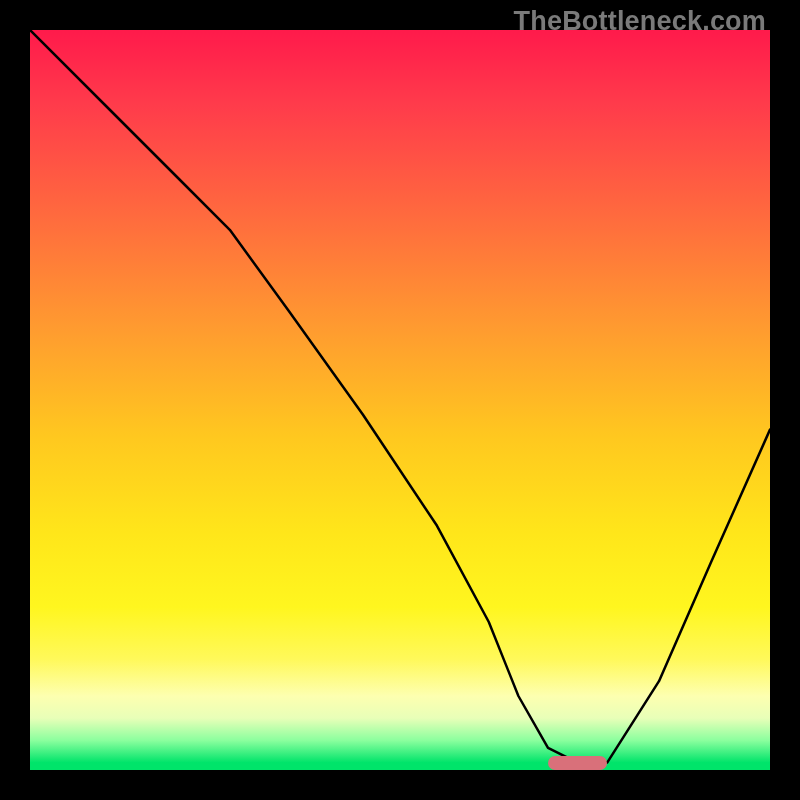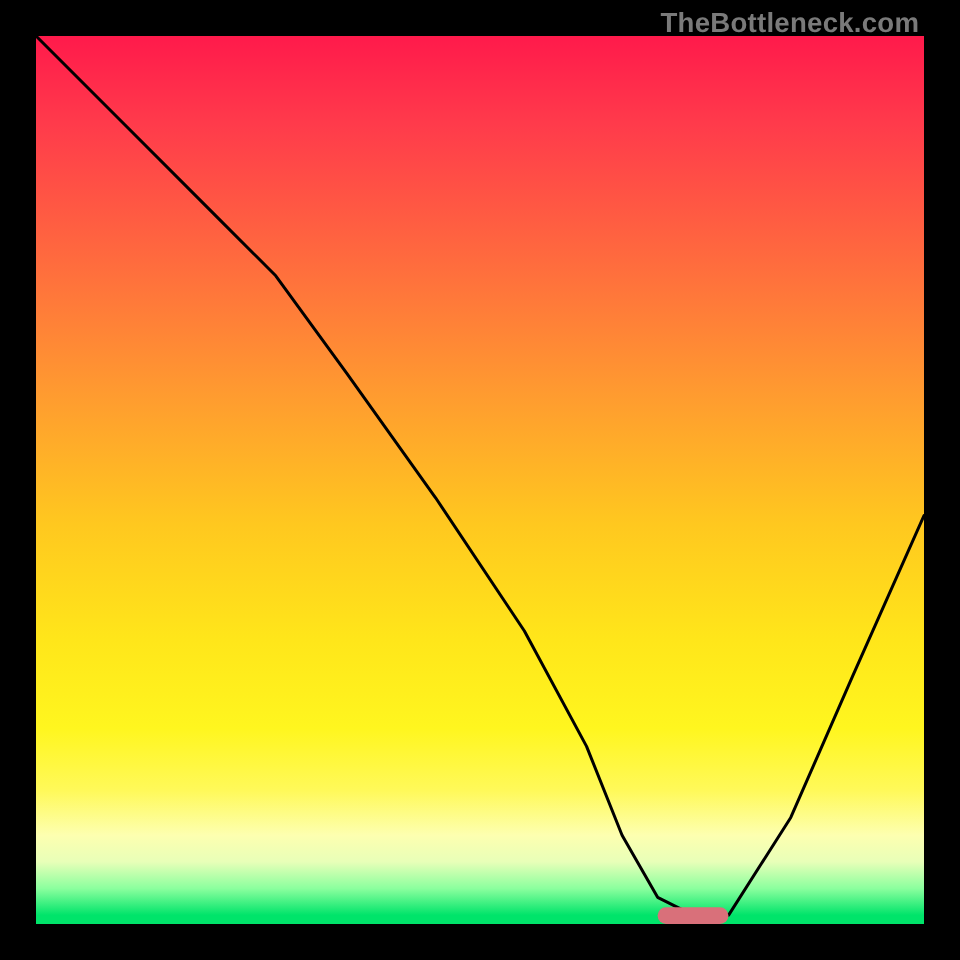--- a/index.html
+++ b/index.html
@@ -13,21 +13,21 @@
       #ffc81f 55%,
       #ffe61a 68%,
       #fff61f 78%,
       #fff95a 85%,
       #fdffb0 90%,
       #e8ffb8 93%,
       #8bff9e 96%,
       #00e46a 99%,
       #00e46a 100%);
   }
-  .watermark{position:absolute;right:34px;top:6px;color:#7a7a7a;font-size:23px;font-weight:600;letter-spacing:.2px}
+  .watermark{position:absolute;right:34px;top:6px;color:#7a7a7a;font-size:27px;font-weight:600;letter-spacing:.2px}
   .curve{position:absolute;left:30px;top:30px;width:740px;height:740px;pointer-events:none}
   .marker{position:absolute;width:54px;height:14px;border-radius:8px;background:#d9707a}
 </style>
 </head>
 <body>
 
 <div class="frame">
   <div class="plot"></div>
 
   <div class="watermark">TheBottleneck.com</div>

